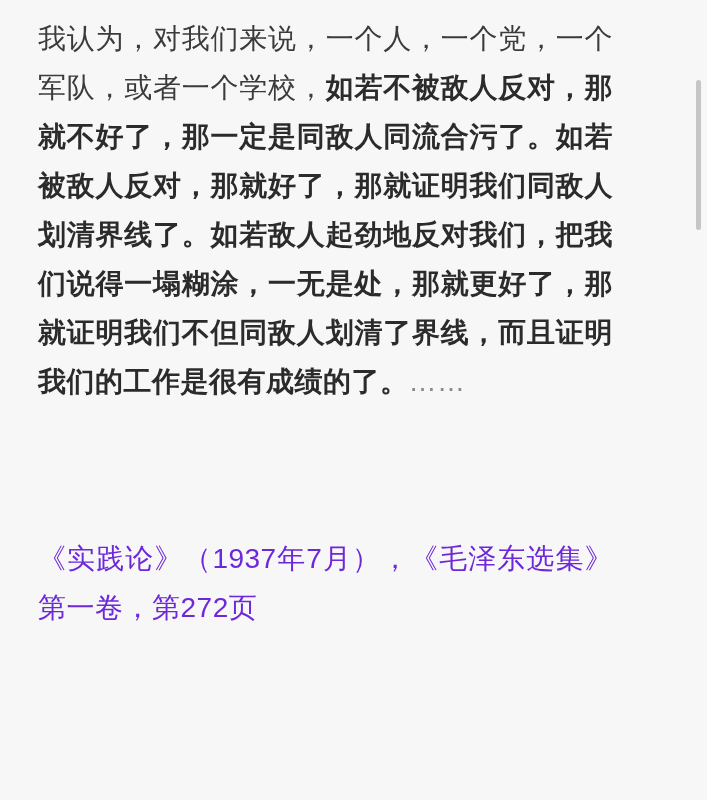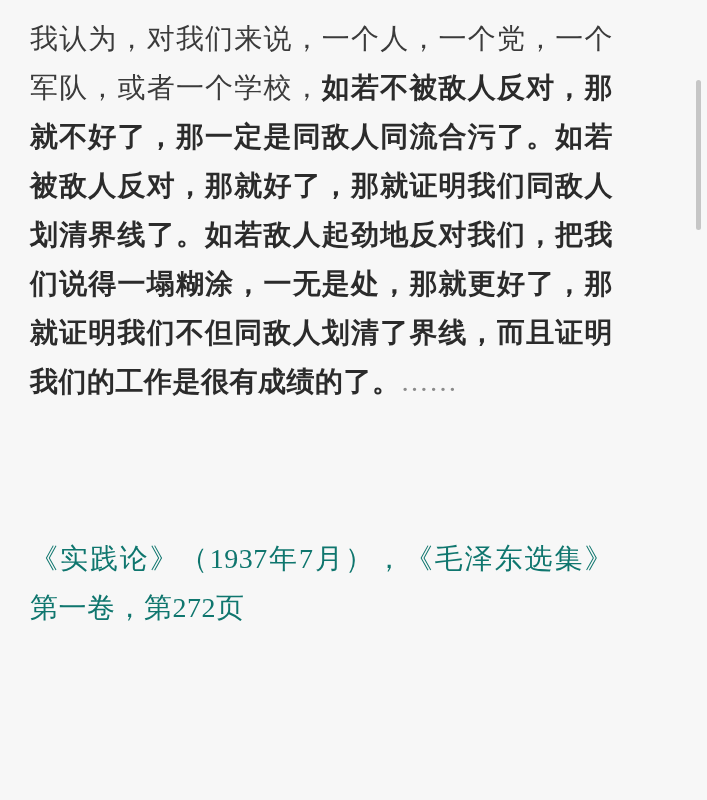--- a/index.html
+++ b/index.html
@@ -12,23 +12,22 @@
     height: 800px;
     font-family: "Liberation Sans", "DejaVu Sans", sans-serif;
     color: #3c3c3c;
     overflow: hidden;
     position: relative;
   }
   .page {
     box-sizing: border-box;
     width: 643px;
     height: 800px;
-    padding: 14px 30px 0 30px;
+    padding: 14px 30px 0 38px;
     position: relative;
-    font-family: Liberation Serif, serif;
   }
   .para {
     font-size: 28px;
     line-height: 49px;
     letter-spacing: 0.5px;
     text-align: justify;
     margin: 0;
   }
   .para-main {
     color: #3b3b3b;
@@ -43,21 +42,21 @@
   }
   .gap-large {
     height: 94px;
   }
   .para-second {
     margin-top: 0;
     color: #3b3b3b;
   }
   .para-cite {
     margin-top: 34px;
-    color: #0f766e;
+    color: #6d28d9;
   }
   .scrollbar-track {
     position: absolute;
     top: 80px;
     right: 6px;
     width: 5px;
     height: 150px;
     border-radius: 3px;
     background: #c6c6c6;
   }

